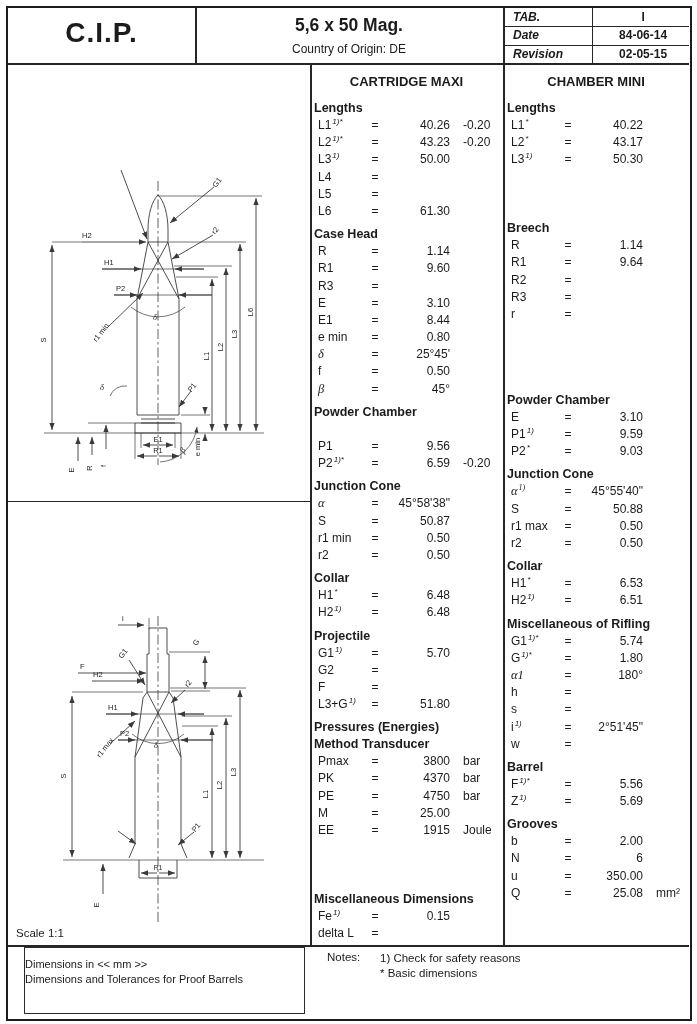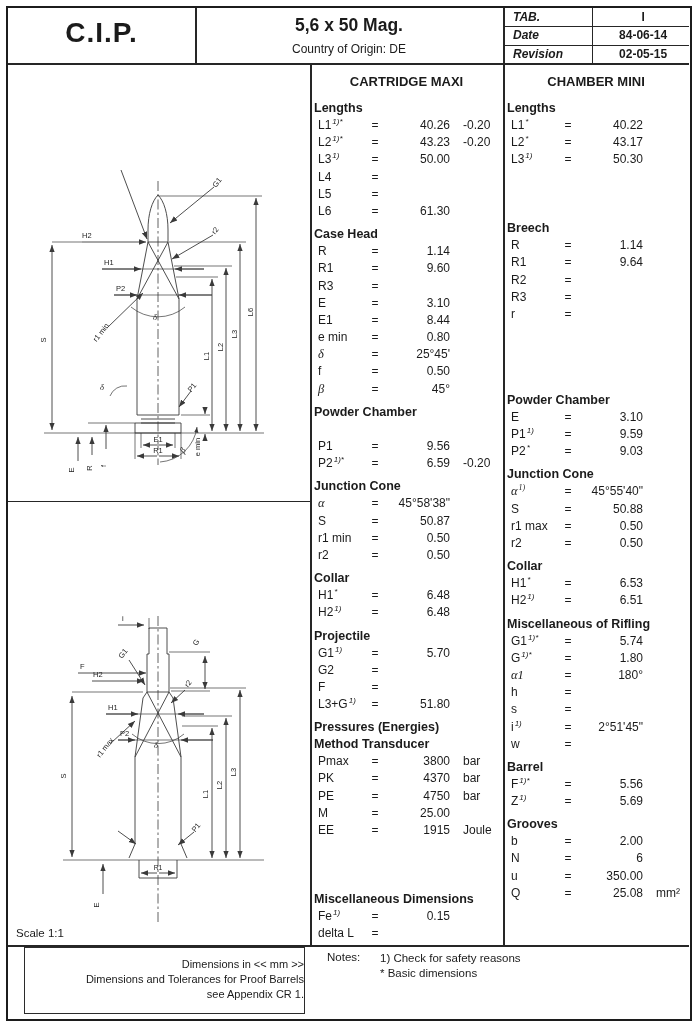--- a/index.html
+++ b/index.html
@@ -32,21 +32,21 @@
   .gk{font-family:"Liberation Serif",serif;font-style:italic;font-size:12.5px;}
   
   svg .d{stroke:#3a3a3a;stroke-width:.9;fill:none;}
   svg .t{stroke-width:.7;}
   svg .cl{stroke:#3a3a3a;stroke-width:.8;fill:none;stroke-dasharray:10 3 2.5 3;}
   svg text{font-family:"Liberation Sans",sans-serif;font-size:7.5px;fill:#222;}
   svg text.gs{font-family:"Liberation Serif",serif;font-style:italic;font-size:8.5px;}
   svg text.mid{text-anchor:middle;}
   
   #scale{left:16px;top:927px;font-size:11.5px;}
-  #fbox{left:24px;top:947px;width:281px;height:67px;border:1.5px solid #2b2b2b;text-align:right;font-size:11px;line-height:15px;padding-top:9px;box-sizing:border-box;}
+  #fbox{left:24px;top:947px;width:281px;height:67px;border:1.5px solid #2b2b2b;text-align:left;font-size:11px;line-height:15px;padding-top:9px;box-sizing:border-box;}
   #notesLabel{left:327px;top:951px;font-size:11.5px;}
   #notes{left:380px;top:951px;font-size:11.5px;line-height:15px;}
 </style>
 </head>
 <body>
 
 <div id="frame"></div>
 
 <div id="logo" class="abs">C.I.P.</div>
 <div id="titlecell" class="abs">
@@ -641,19 +641,18 @@
           <span class="ext">mm²</span>
         </div>
       </div>
     </div>
 </div>
 
 <div id="scale" class="abs">Scale 1:1</div>
 <div id="fbox" class="abs">
   <div>Dimensions in &lt;&lt; mm &gt;&gt;</div>
   <div>Dimensions and Tolerances for Proof Barrels</div>
-  <div>see Appendix CR 1.</div>
 </div>
 <div id="notesLabel" class="abs">Notes:</div>
 <div id="notes" class="abs">
   <div>1) Check for safety reasons</div>
   <div>* Basic dimensions</div>
 </div>
 
 </body></html>

